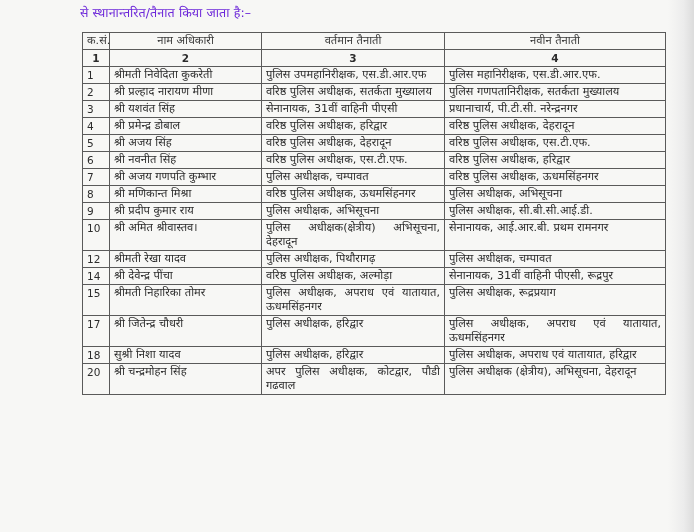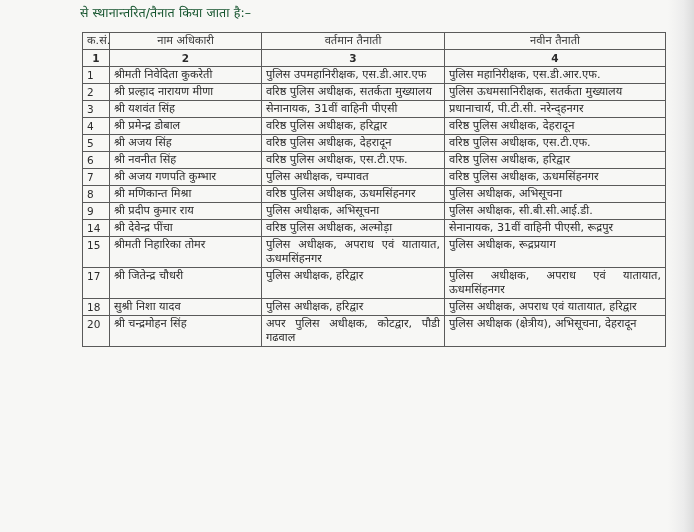--- a/index.html
+++ b/index.html
@@ -9,21 +9,21 @@
     font-family: "DejaVu Sans", "Liberation Sans", sans-serif;
     color: #2a2a2a;
     position: relative;
   }
   .page-edge {
     position: absolute; right: 0; top: 0; width: 26px; height: 532px;
     background: linear-gradient(to right, #f7f7f5 0%, #ececec 60%, #dcdcdc 100%);
   }
   .intro {
     position: absolute; left: 80px; top: 4px;
-    font-size: 12.5px; letter-spacing: 0.1px; color: #14532d;
+    font-size: 12.5px; letter-spacing: 0.1px; color: #6d28d9;
   }
   table.transfer {
     position: absolute; left: 82px; top: 32px;
     width: 583px;
     border-collapse: collapse;
     font-size: 11.2px;
     line-height: 14px;
     table-layout: fixed;
   }
   table.transfer td, table.transfer th {
@@ -74,27 +74,27 @@
       <tr>
         <td class="sn">1</td>
         <td>श्रीमती निवेदिता कुकरेती</td>
         <td class="just">पुलिस उपमहानिरीक्षक, एस.डी.आर.एफ</td>
         <td class="just">पुलिस महानिरीक्षक, एस.डी.आर.एफ.</td>
       </tr>
       <tr>
         <td class="sn">2</td>
         <td>श्री प्रल्हाद नारायण मीणा</td>
         <td class="just">वरिष्ठ पुलिस अधीक्षक, सतर्कता मुख्यालय</td>
-        <td class="just">पुलिस ऊधमसानिरीक्षक, सतर्कता मुख्यालय</td>
+        <td class="just">पुलिस गणपतानिरीक्षक, सतर्कता मुख्यालय</td>
       </tr>
       <tr>
         <td class="sn">3</td>
         <td>श्री यशवंत सिंह</td>
         <td class="just">सेनानायक, 31वीं वाहिनी पीएसी</td>
-        <td class="just">प्रधानाचार्य, पी.टी.सी. नरेन्द्हनगर</td>
+        <td class="just">प्रधानाचार्य, पी.टी.सी. नरेन्द्रनगर</td>
       </tr>
       <tr>
         <td class="sn">4</td>
         <td>श्री प्रमेन्द्र डोबाल</td>
         <td class="just">वरिष्ठ पुलिस अधीक्षक, हरिद्वार</td>
         <td class="just">वरिष्ठ पुलिस अधीक्षक, देहरादून</td>
       </tr>
       <tr>
         <td class="sn">5</td>
         <td>श्री अजय सिंह</td>
@@ -119,20 +119,32 @@
         <td class="just">वरिष्ठ पुलिस अधीक्षक, ऊधमसिंहनगर</td>
         <td class="just">पुलिस अधीक्षक, अभिसूचना</td>
       </tr>
       <tr>
         <td class="sn">9</td>
         <td>श्री प्रदीप कुमार राय</td>
         <td class="just">पुलिस अधीक्षक, अभिसूचना</td>
         <td class="just">पुलिस अधीक्षक, सी.बी.सी.आई.डी.</td>
       </tr>
       <tr>
+        <td class="sn">10</td>
+        <td>श्री अमित श्रीवास्तव।</td>
+        <td class="just">पुलिस अधीक्षक(क्षेत्रीय) अभिसूचना, देहरादून</td>
+        <td class="just">सेनानायक, आई.आर.बी. प्रथम रामनगर</td>
+      </tr>
+      <tr>
+        <td class="sn">12</td>
+        <td>श्रीमती रेखा यादव</td>
+        <td class="just">पुलिस अधीक्षक, पिथौरागढ़</td>
+        <td class="just">पुलिस अधीक्षक, चम्पावत</td>
+      </tr>
+      <tr>
         <td class="sn">14</td>
         <td>श्री देवेन्द्र पींचा</td>
         <td class="just">वरिष्ठ पुलिस अधीक्षक, अल्मोड़ा</td>
         <td class="just">सेनानायक, 31वीं वाहिनी पीएसी, रूद्रपुर</td>
       </tr>
       <tr>
         <td class="sn">15</td>
         <td>श्रीमती निहारिका तोमर</td>
         <td class="just">पुलिस अधीक्षक, अपराध एवं यातायात, ऊधमसिंहनगर</td>
         <td class="just">पुलिस अधीक्षक, रूद्रप्रयाग</td>

